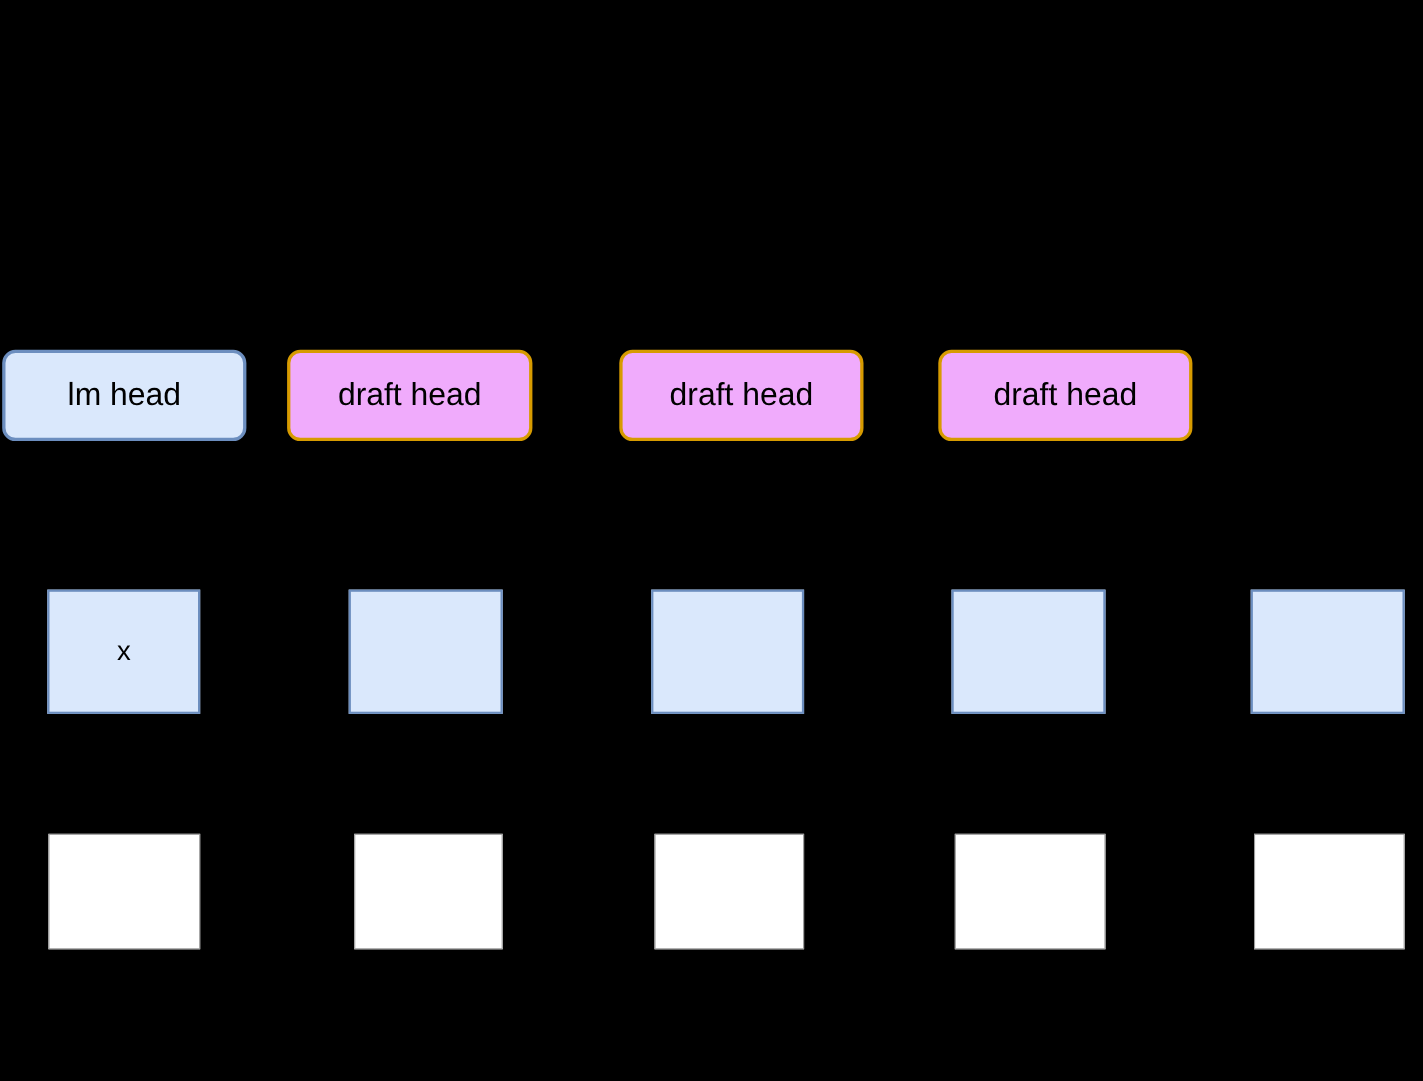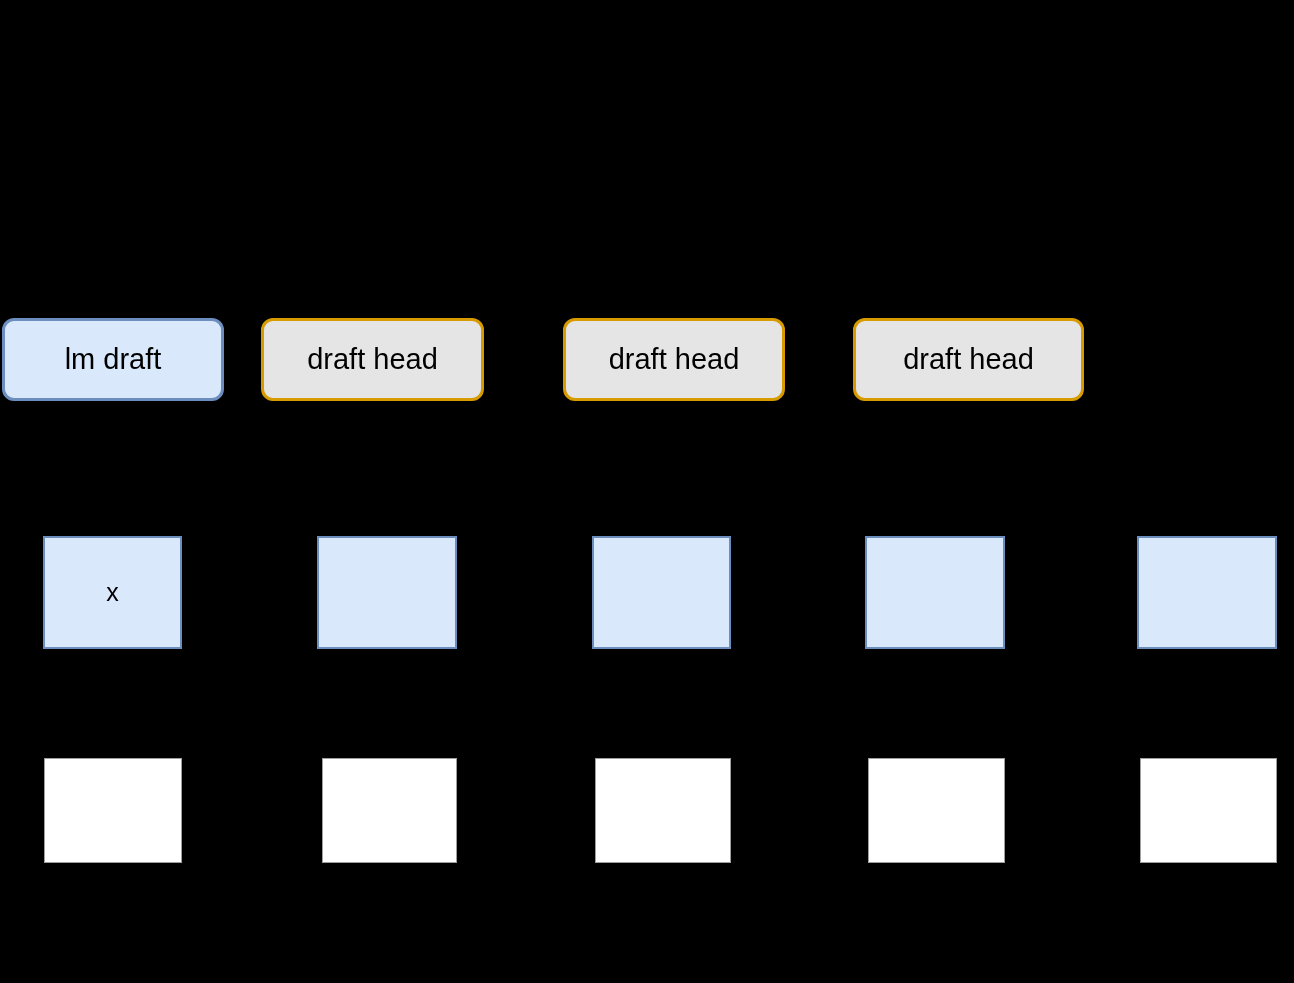--- a/index.html
+++ b/index.html
@@ -38,21 +38,21 @@
     font-size: 29px;
     line-height: 1;
     color: #000000;
     white-space: nowrap;
   }
   .head-node.lm {
     background: #DAE8FC;
     border-color: #6C8EBF;
   }
   .head-node.draft {
-    background: #e5e5e5;
+    background: #f0abfc;
     border-color: #D79B00;
   }
 
   
   .state-box {
     position: absolute;
     box-sizing: border-box;
     background: #DAE8FC;
     border: 2px solid #6C8EBF;
     display: flex;
@@ -96,21 +96,21 @@
         <line x1="112" y1="758" x2="112" y2="649" marker-end="url(#ah)"></line>
         <line x1="389" y1="758" x2="389" y2="649" marker-end="url(#ah)"></line>
         <line x1="661" y1="758" x2="661" y2="649" marker-end="url(#ah)"></line>
         <line x1="934" y1="758" x2="934" y2="649" marker-end="url(#ah)"></line>
         <line x1="1207" y1="758" x2="1207" y2="649" marker-end="url(#ah)"></line>
       </g>
   </svg>
 
   <div id="heads-layer">
       <div class="head-node lm" style="left: 2px; top: 318px; width: 222px; height: 83px;">
-        <span>lm draft</span>
+        <span>lm head</span>
       </div>
       <div class="head-node draft" style="left: 261px; top: 318px; width: 223px; height: 83px;">
         <span>draft head</span>
       </div>
       <div class="head-node draft" style="left: 563px; top: 318px; width: 222px; height: 83px;">
         <span>draft head</span>
       </div>
       <div class="head-node draft" style="left: 853px; top: 318px; width: 231px; height: 83px;">
         <span>draft head</span>
       </div>

